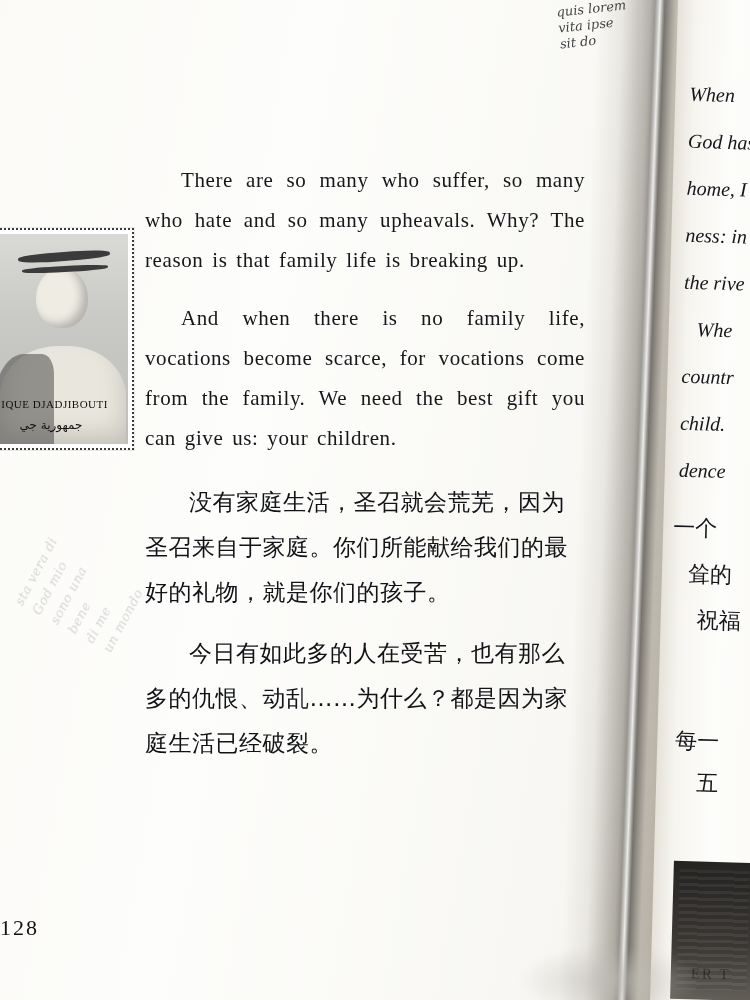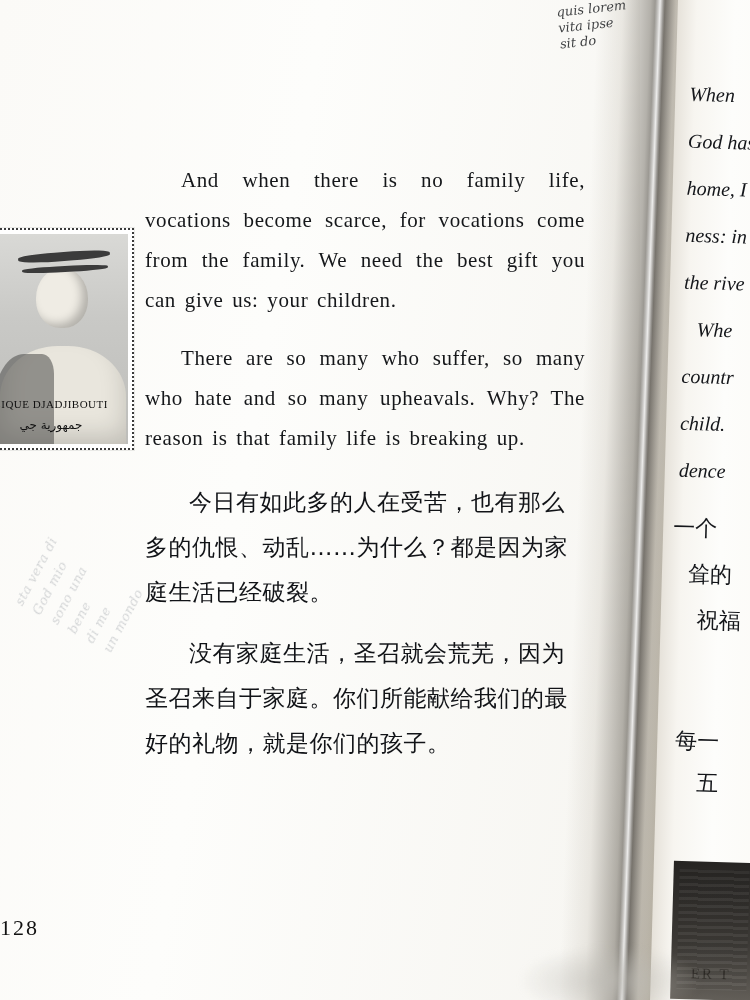--- a/index.html
+++ b/index.html
@@ -308,27 +308,27 @@
         <div class="nun-stripe1"></div>
         <div class="nun-stripe2"></div>
         <div class="nun-body"></div>
         <div class="nun-shoulder-dark"></div>
         <div class="stamp-caption">LIQUE DJADJIBOUTI</div>
         <div class="stamp-caption2">جمهورية جي</div>
       </div>
     </div>
 
     <div class="col-en">
+      <p>There are so many who suffer, so many who hate and so many upheavals. Why? The reason is that family life is breaking up.</p>
       <p>And when there is no family life, vocations become scarce, for vocations come from the family. We need the best gift you can give us: your children.</p>
-      <p>There are so many who suffer, so many who hate and so many upheavals. Why? The reason is that family life is breaking up.</p>
     </div>
 
     <div class="col-zh">
+      <p>没有家庭生活，圣召就会荒芜，因为圣召来自于家庭。你们所能献给我们的最好的礼物，就是你们的孩子。</p>
       <p>今日有如此多的人在受苦，也有那么多的仇恨、动乱……为什么？都是因为家庭生活已经破裂。</p>
-      <p>没有家庭生活，圣召就会荒芜，因为圣召来自于家庭。你们所能献给我们的最好的礼物，就是你们的孩子。</p>
     </div>
 
     <div class="page-number">128</div>
   </div>
 
   <div class="page-edge"></div>
   <div class="gutter"></div>
   <div class="spine-highlight"></div>
 
   <div class="right-page">

